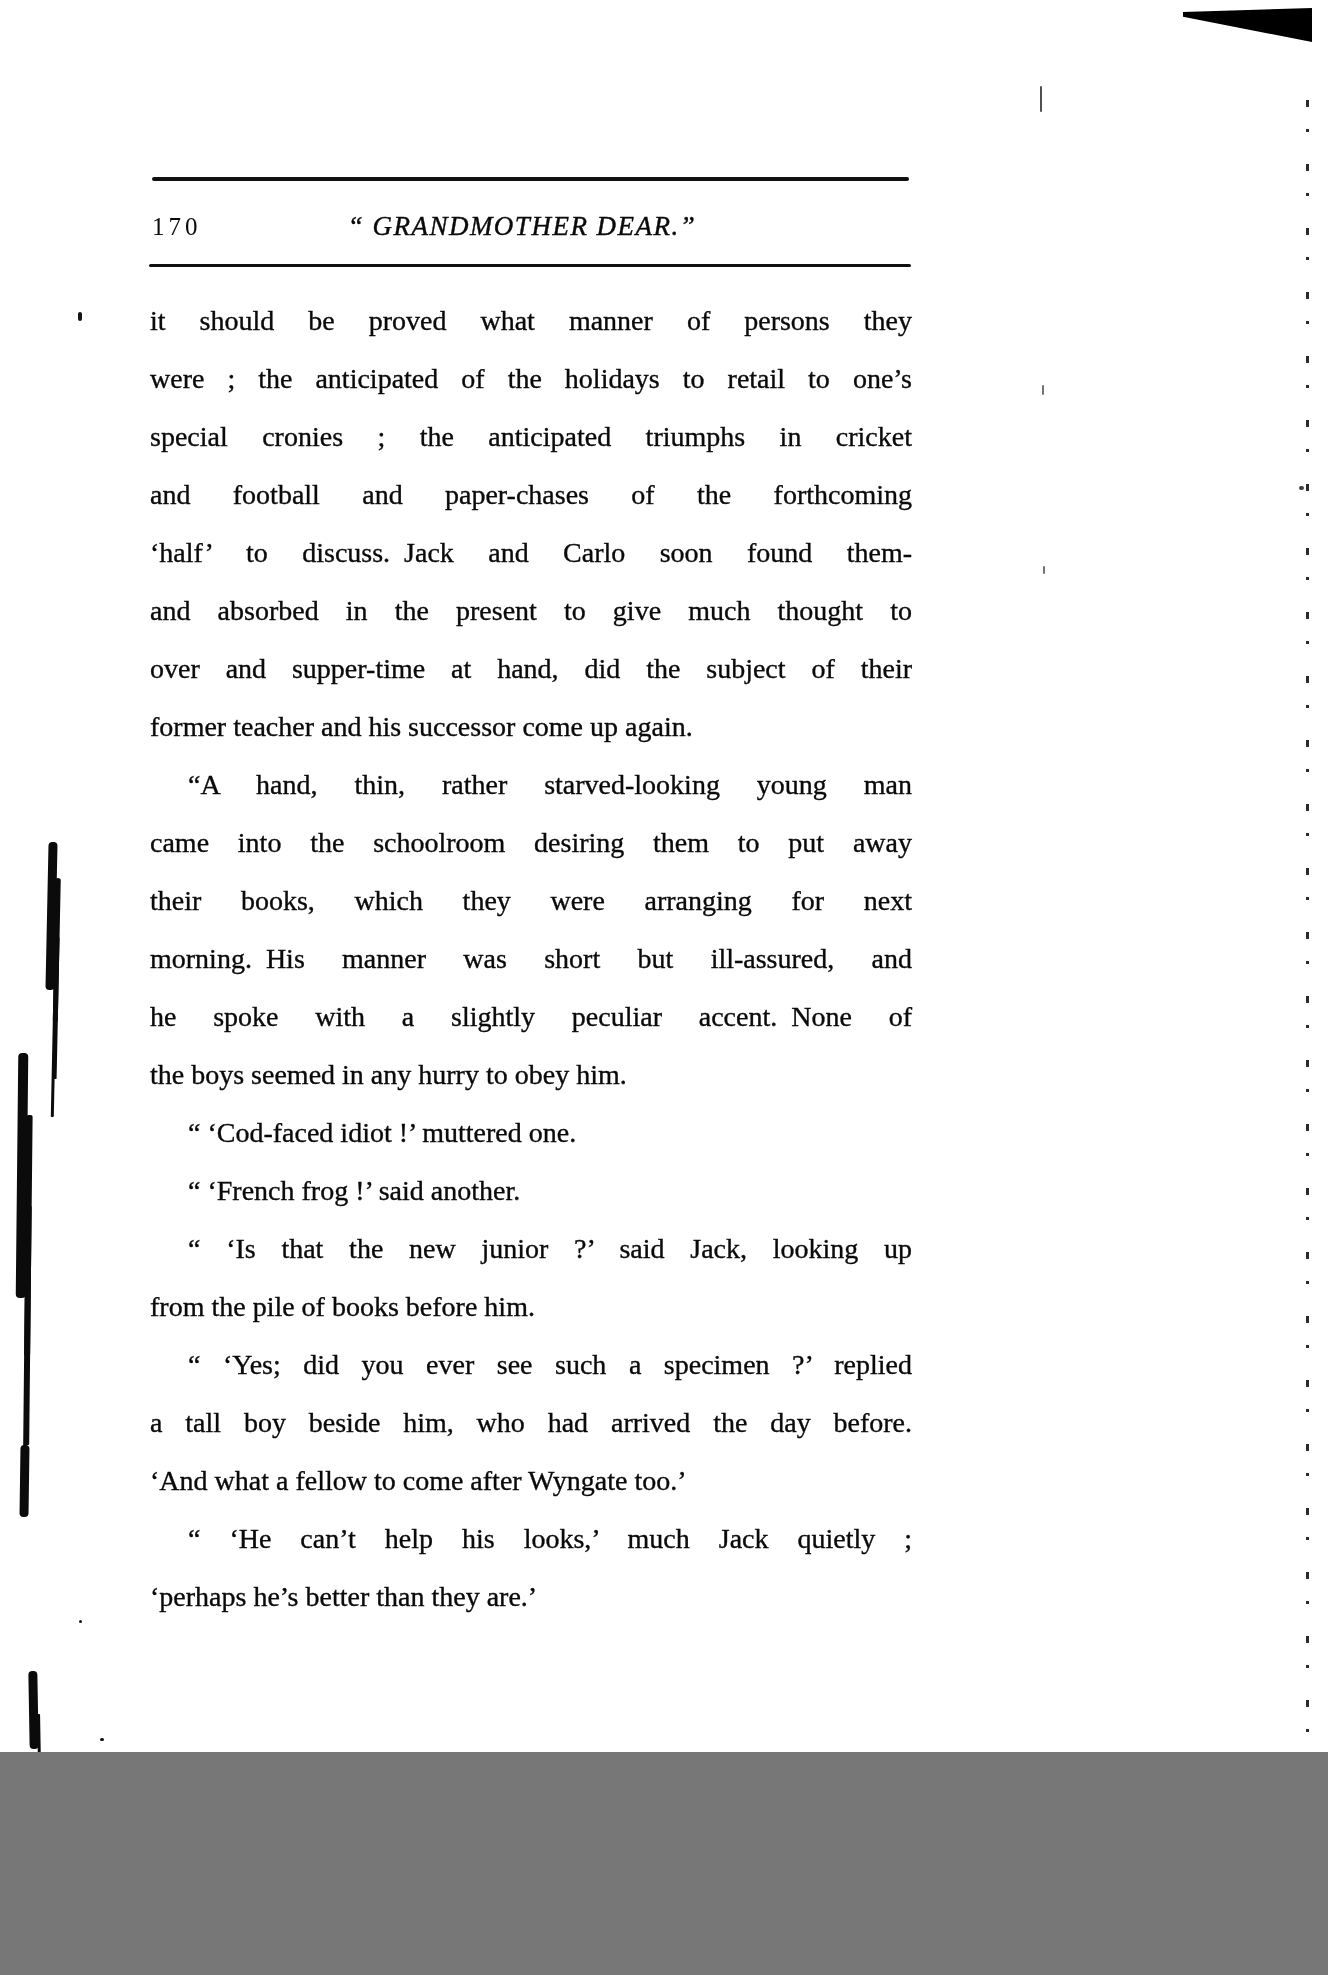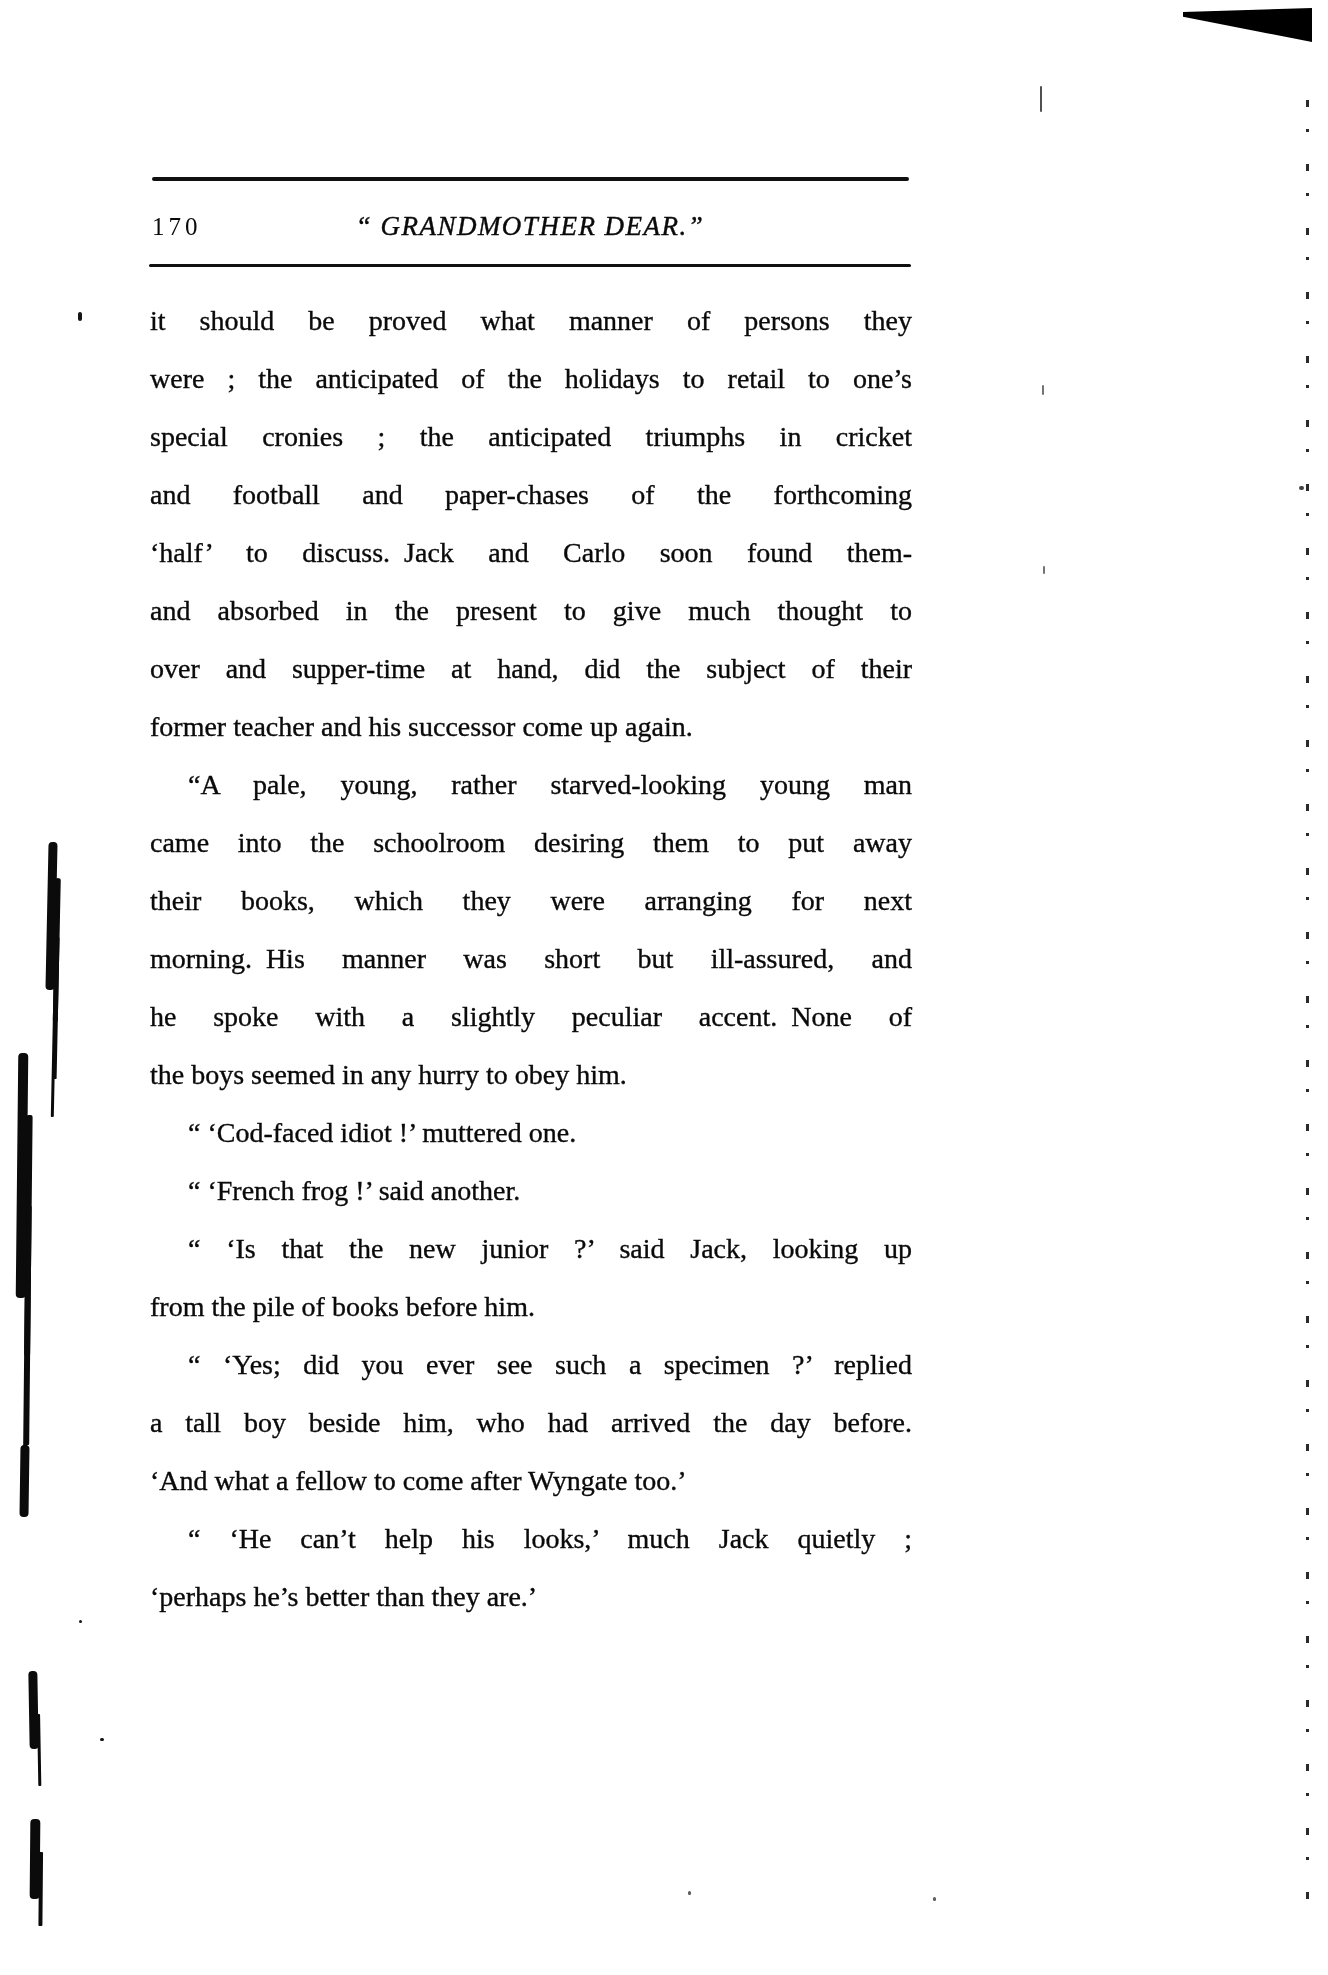--- a/index.html
+++ b/index.html
@@ -1,36 +1,36 @@
 <!DOCTYPE html>
 <html><head>
 <meta charset="utf-8">
 <style>
   html,body { margin:0; padding:0; background:#777; }
   .page {
     position: relative;
     width: 1328px;
-    height: 1975px;
+    height: 1752px;
     background: #ffffff;
     overflow: hidden;
     font-family: "Liberation Serif", "DejaVu Serif", serif;
     color: #0a0a0a;
   }
 
   
   .rule { position:absolute; background:#101010; }
   .rule-top    { left:152px; top:177px; width:757px; height:4px; border-radius:2px; }
   .rule-bottom { left:149px; top:264px; width:762px; height:3px; border-radius:2px; }
 
   .pagenum {
     position:absolute; left:152px; top:213px;
     font-size:25px; letter-spacing:4px;
   }
   .running-title {
-    position:absolute; left:150px; top:211px; width:760px;
+    position:absolute; left:142px; top:211px; width:760px;
     text-align:center;
     font-style:italic;
     font-size:27px;
     letter-spacing:1.5px;
     -webkit-text-stroke:0.4px #0a0a0a;
     white-space:nowrap;
   }
 
   
   .body-text {
@@ -107,21 +107,21 @@
 
   <div class="body-text" id="body-text">
       <div class="tline">it should be proved what manner of persons they</div>
       <div class="tline">were ; the anticipated of the holidays to retail to one’s</div>
       <div class="tline">special cronies ; the anticipated triumphs in cricket</div>
       <div class="tline">and football and paper-chases of the forthcoming</div>
       <div class="tline">‘half’ to discuss. Jack and Carlo soon found them-</div>
       <div class="tline">and absorbed in the present to give much thought to</div>
       <div class="tline">over and supper-time at hand, did the subject of their</div>
       <div class="tline pend">former teacher and his successor come up again.</div>
-      <div class="tline indent">“A pale, young, rather starved-looking young man</div>
+      <div class="tline indent">“A hand, thin, rather starved-looking young man</div>
       <div class="tline">came into the schoolroom desiring them to put away</div>
       <div class="tline">their books, which they were arranging for next</div>
       <div class="tline">morning. His manner was short but ill-assured, and</div>
       <div class="tline">he spoke with a slightly peculiar accent. None of</div>
       <div class="tline pend">the boys seemed in any hurry to obey him.</div>
       <div class="tline indent pend">“ ‘Cod-faced idiot !’ muttered one.</div>
       <div class="tline indent pend">“ ‘French frog !’ said another.</div>
       <div class="tline indent">“ ‘Is that the new junior ?’ said Jack, looking up</div>
       <div class="tline pend">from the pile of books before him.</div>
       <div class="tline indent">“ ‘Yes; did you ever see such a specimen ?’ replied</div>

